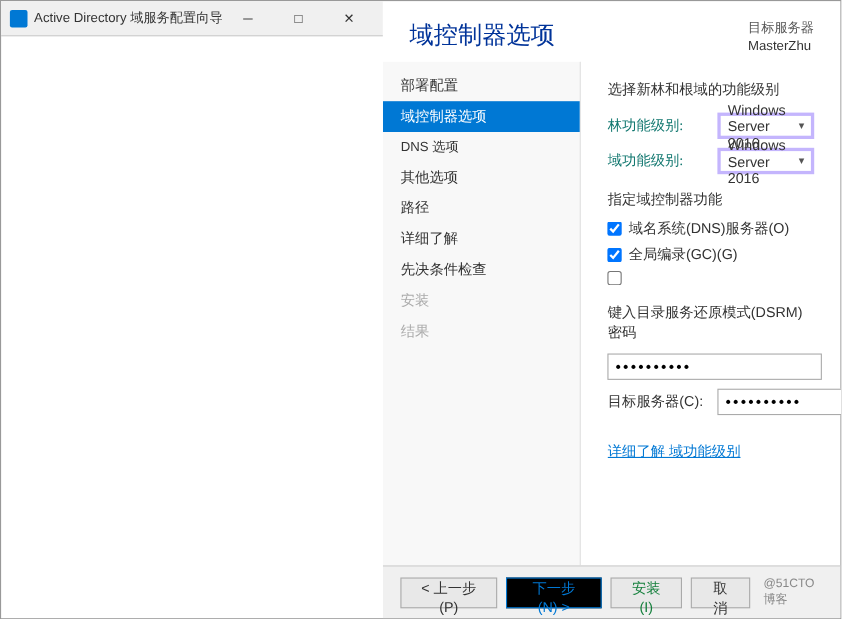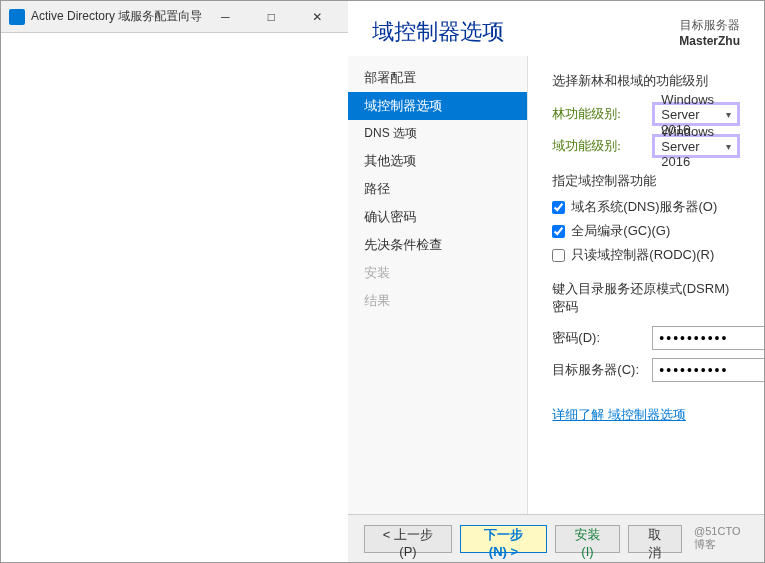--- a/index.html
+++ b/index.html
@@ -70,29 +70,29 @@
       display: flex;
       justify-content: space-between;
       align-items: flex-start;
     }
     .page-title {
       font-size: 22px;
       font-weight: 300;
       color: #003399;
     }
     .target-server {
-      text-align: center;
+      text-align: left;
       font-size: 12px;
       color: #333;
     }
     .target-server-label {
       color: #555;
     }
     .target-server-name {
-      font-weight: bold;
+      font-weight: normal;
     }
 
     .content-area {
       display: flex;
       flex: 1;
       overflow: hidden;
     }
 
     .sidebar {
       width: 180px;
@@ -132,21 +132,21 @@
     }
 
     .form-row {
       display: flex;
       align-items: center;
       margin-bottom: 8px;
     }
     .form-label {
       width: 100px;
       font-size: 13px;
-      color: #4d7c0f;
+      color: #0f766e;
       flex-shrink: 0;
       font-family: Liberation Serif, serif;
     }
     .dropdown {
       width: 210px;
       height: 24px;
       border: 3px solid #c4b5fd;
       background: white;
       display: flex;
       align-items: center;
@@ -232,24 +232,23 @@
       height: 28px;
       padding: 0 16px;
       border: 1px solid #aaa;
       background: #e8e8e8;
       cursor: pointer;
       font-size: 13px;
       font-family: "Microsoft YaHei", sans-serif;
       color: #333;
     }
     .footer-btn.primary {
-      background: #fef9c3;
+      background: #000000;
       border-color: #0078d4;
       color: #0078d4;
-      font-weight: bold;
     }
     .footer-btn.disabled {
       color: #15803d;
       cursor: default;
     }
     .watermark {
       font-size: 11px;
       color: #888;
       margin-left: 4px;
     }
@@ -280,21 +279,21 @@
     </div>
 
     <div class="content-area">
 
       <div class="sidebar">
         <div class="sidebar-item">部署配置</div>
         <div class="sidebar-item active">域控制器选项</div>
         <div class="sidebar-item sub">DNS 选项</div>
         <div class="sidebar-item">其他选项</div>
         <div class="sidebar-item">路径</div>
-        <div class="sidebar-item">确认密码</div>
+        <div class="sidebar-item">详细了解</div>
         <div class="sidebar-item">先决条件检查</div>
         <div class="sidebar-item disabled">安装</div>
         <div class="sidebar-item disabled">结果</div>
       </div>
 
       <div class="main-content">
         <div class="section-title">选择新林和根域的功能级别</div>
 
         <div class="form-row">
           <span class="form-label">林功能级别:</span>
@@ -317,36 +316,34 @@
         <div class="checkbox-row">
           <input type="checkbox" checked="" id="cb-dns" style="">
           <label class="checkbox-label" for="cb-dns">域名系统(DNS)服务器(O)</label>
         </div>
         <div class="checkbox-row">
           <input type="checkbox" checked="" id="cb-gc" style="">
           <label class="checkbox-label" for="cb-gc">全局编录(GC)(G)</label>
         </div>
         <div class="checkbox-row">
           <input type="checkbox" id="cb-rodc" style="">
-          <label class="checkbox-label" for="cb-rodc">只读域控制器(RODC)(R)</label>
         </div>
 
         <div class="password-section-title">键入目录服务还原模式(DSRM)密码</div>
 
         <div class="password-row">
-          <span class="password-label">密码(D):</span>
           <input type="password" class="password-input" value="1234567890" style="">
         </div>
         <div class="password-row">
           <span class="password-label">目标服务器(C):</span>
           <input type="password" class="password-input" value="1234567890" style="">
         </div>
 
         <div class="link-area">
-          <a class="link">详细了解 域控制器选项</a>
+          <a class="link">详细了解 域功能级别</a>
         </div>
       </div>
     </div>
 
     <div class="footer">
       <button class="footer-btn">&lt; 上一步(P)</button>
       <button class="footer-btn primary">下一步(N) &gt;</button>
       <button class="footer-btn disabled">安装(I)</button>
       <button class="footer-btn">取消</button>
       <span class="watermark">@51CTO博客</span>

